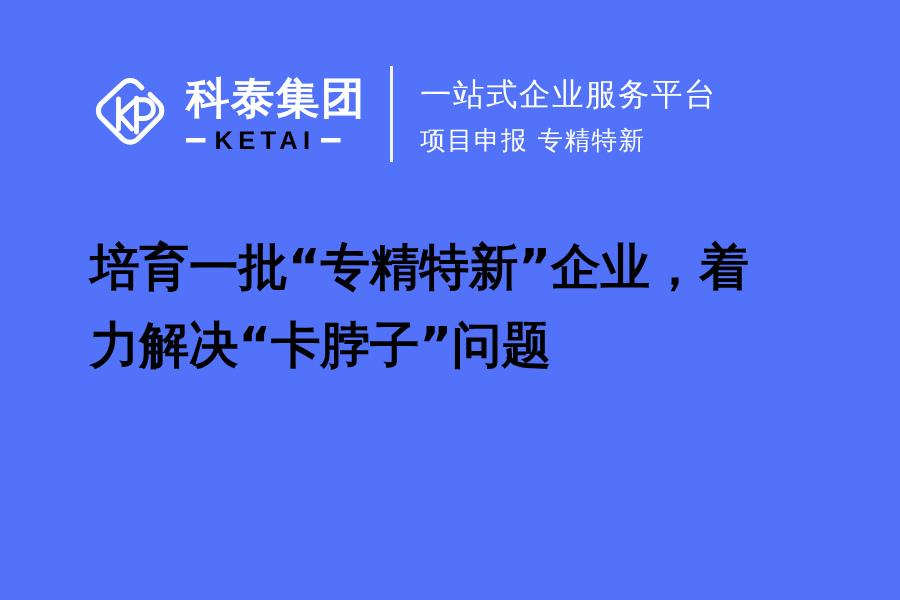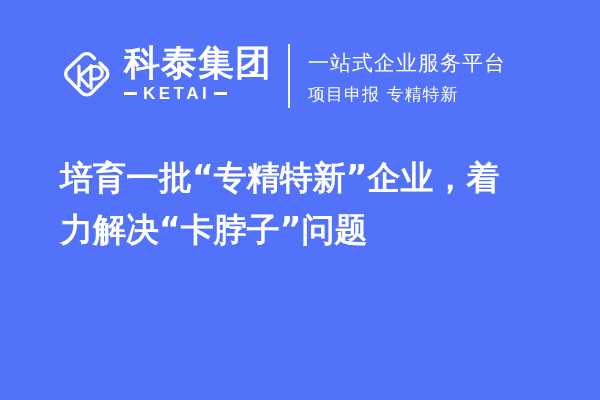--- a/index.html
+++ b/index.html
@@ -45,22 +45,22 @@
     flex: 0 0 56px;
     display: block;
   }
   .logo-words {
     margin-left: 10px;
     display: flex;
     flex-direction: column;
     justify-content: center;
   }
   .logo-cn {
-    font-family: Liberation Mono, monospace;
-    font-size: 36px;
+    font-family: Liberation Serif, serif;
+    font-size: 29px;
     line-height: 32px;
     font-weight: 700;
     color: #ffffff;
     letter-spacing: 1px;
     white-space: nowrap;
   }
   .logo-en {
     display: flex;
     align-items: center;
     margin-top: 3px;
@@ -72,21 +72,21 @@
     height: 3px;
     background: #ffffff;
     flex: 0 0 13px;
   }
   .logo-en .word {
     font-family: "Liberation Sans", sans-serif;
     font-size: 17px;
     line-height: 18px;
     font-weight: 700;
     letter-spacing: 3.5px;
-    color: #ffffff;
+    color: #000000;
     padding: 0 4px 0 6px;
     white-space: nowrap;
   }
 
   
   .divider {
     width: 2px;
     height: 64px;
     background: #ffffff;
     opacity: 0.92;
@@ -124,21 +124,21 @@
   
   .headline {
     position: absolute;
     left: 60px;
     top: 152px;
     width: 500px;
     font-family: "DejaVu Sans", "Liberation Sans", sans-serif;
     font-size: 33px;
     line-height: 52px;
     font-weight: 700;
-    color: #ffffff;
+    color: #000000;
     letter-spacing: 0px;
   }
   .headline-line {
     display: block;
     white-space: nowrap;
   }
 </style>
 </head>
 <body>
 

